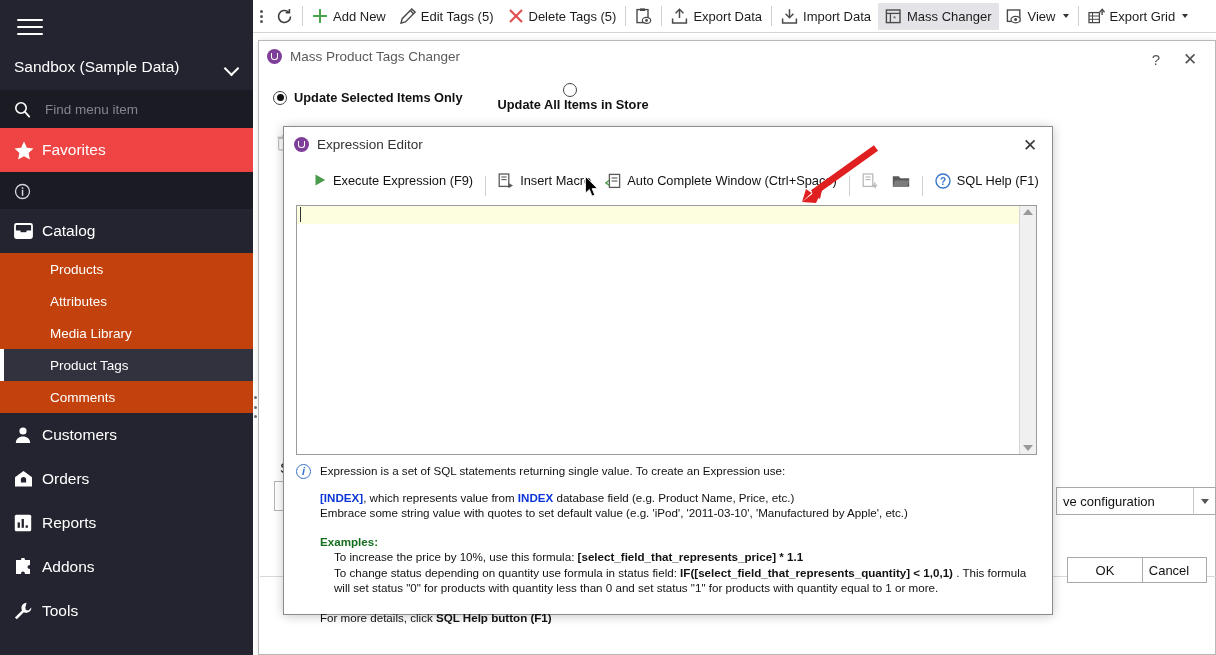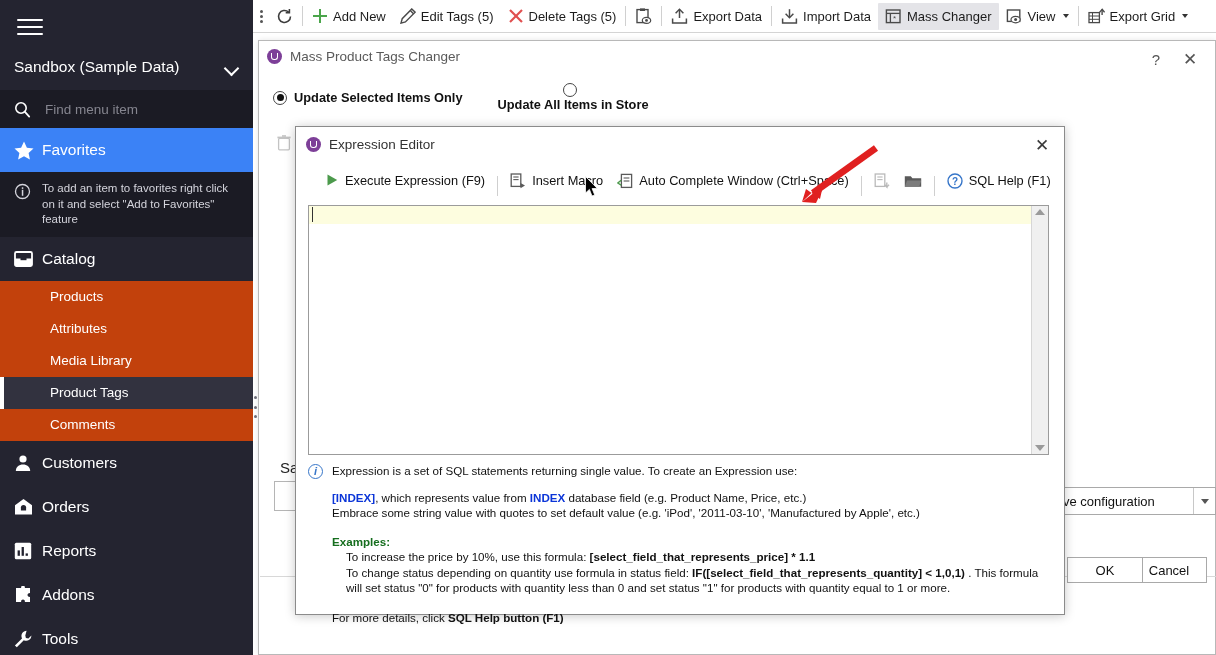--- a/index.html
+++ b/index.html
@@ -85,21 +85,21 @@
     width: 4px; height: 100%; background: #ffffff;
   }
   .fav-note {
     display: flex; align-items: flex-start;
     padding: 9px 14px 9px 14px;
     background: #1b1b24;
     font-size: 11.5px; line-height: 1.35;
     color: #d4d4dc;
   }
   .fav-note .ico { width: 28px; flex: 0 0 28px; padding-top: 2px;}
-  .sb-favorites { background: #3b82f6; }
+  .sb-favorites { background: #ef4444; }
   .drag-dots {
     position: absolute; left: 254px; top: 396px;
     width: 5px; height: 22px;
     display: flex; flex-direction: column; justify-content: space-between;
     z-index: 60;
   }
   .drag-dots i { display:block; width:3px; height:3px; background:#6c6c78; border-radius:50%; }
 
   
   #main {
@@ -360,21 +360,20 @@
       </div>
 
       <div class="fav-note">
         <span class="ico">
           <svg width="17" height="17" viewBox="0 0 17 17">
               <circle cx="8.5" cy="8.5" r="7" fill="none" stroke="#d4d4dc" stroke-width="1.3"></circle>
               <rect x="7.8" y="6.8" width="1.5" height="6" fill="#d4d4dc"></rect>
               <rect x="7.8" y="4.3" width="1.5" height="1.6" fill="#d4d4dc"></rect>
             </svg>
         </span>
-        <span>To add an item to favorites right click on it and select "Add to Favorites" feature</span>
       </div>
 
       <div class="nav-main">
         <span class="ico">
           <svg width="19" height="18" viewBox="0 0 19 18">
               <rect x="1" y="2" width="17" height="14" rx="1.5" fill="none" stroke="#ffffff" stroke-width="1.8"></rect>
               <rect x="1" y="8.5" width="17" height="7.5" fill="#ffffff"></rect>
               <rect x="6.5" y="6.2" width="6" height="4" fill="#242430"></rect>
             </svg>
         </span>
@@ -632,21 +631,21 @@
           <span style="width:0;height:0;border-left:4px solid transparent;border-right:4px solid transparent;border-top:5px solid #555;display:block;"></span>
         </span>
       </div>
 
       <div class="btn-cancel" style="left:872px;">Cancel</div>
       <div class="btn-ok" style="left:808px;">
         <span>OK</span>
       </div>
     </div>
 
-    <div id="expr-dialog" style="left:42px; top:126px;">
+    <div id="expr-dialog" style="left:30px; top:126px;">
 
       <div class="ee-title">
         <span class="logo-badge">
             <span></span>
           </span>
         <span>Expression Editor</span>
       </div>
       <div class="ee-close">✕</div>
 
       <div class="ee-toolbar">

